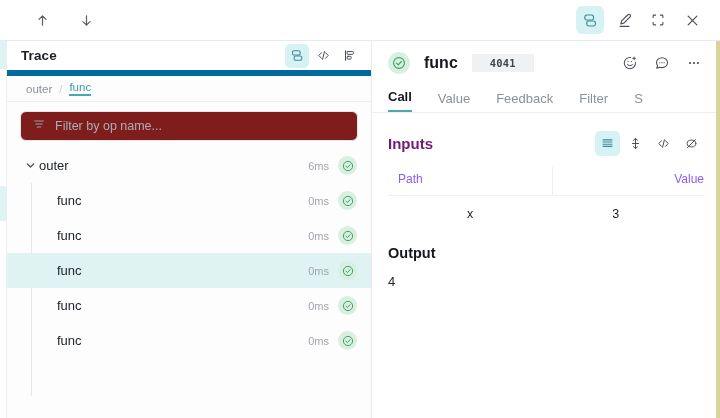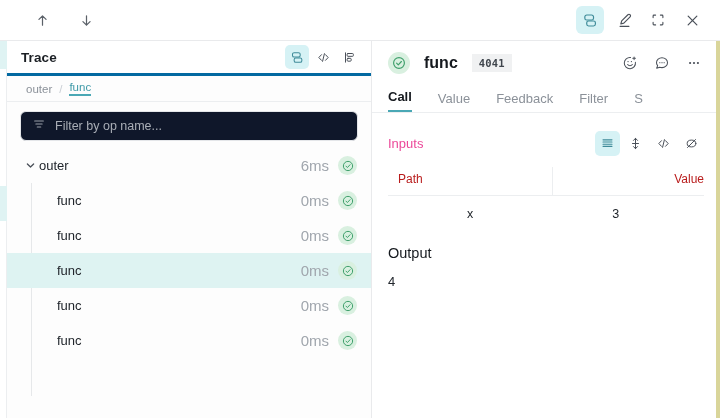--- a/index.html
+++ b/index.html
@@ -48,21 +48,21 @@
   .trace-panel {
     width: 365px; min-width: 365px;
     display: flex; flex-direction: column;
     border-right: 1px solid #e9eaec;
     background: #fff; min-height: 0;
   }
   .trace-head {
     height: 35px; min-height: 35px;
     display: flex; align-items: center;
     padding: 0 10px 0 14px;
-    border-bottom: 3px solid #0369a1;
+    border-bottom: 6px solid #0369a1;
   }
   .trace-title { font-size: 13.5px; font-weight: 700; color: #1b1f24; letter-spacing: .1px; }
   .trace-head-icons { margin-left: auto; display: flex; align-items: center; gap: 2px; }
   .trace-head-icons .iconbtn { width: 24px; height: 24px; border-radius: 5px; }
 
   .breadcrumb {
     height: 26px; min-height: 26px;
     display: flex; align-items: center; gap: 7px;
     padding: 0 14px 0 19px;
     border-bottom: 1px solid #eceef0;
@@ -72,92 +72,92 @@
   .crumb { color: #8b9199; }
   .crumb.sep { color: #c9ced4; }
   .crumb.active {
     color: #3f9aa8; border-bottom: 2px solid #4aa8b5; padding-bottom: 1px;
   }
 
   .filter-wrap { padding: 9px 13px 7px 13px; background: #fdfdfd; }
   .filter-box {
     height: 30px; border: 1px solid #e4e6e9; border-radius: 6px;
     display: flex; align-items: center; gap: 9px; padding: 0 11px;
-    background: #0f172a;
+    background: #7f1d1d;
   }
   .filter-ph { font-size: 12.5px; color: #a9aeb6; }
 
   .tree { flex: 1; overflow: hidden; background: #fdfdfd; position: relative; }
   .tree-row {
     height: 35px; display: flex; align-items: center;
     padding-right: 14px; position: relative; cursor: pointer;
   }
   .tree-row.selected { background: #def3f2; }
   .tree-row .twisty {
     width: 18px; display: flex; align-items: center; justify-content: center;
     margin-left: 14px; color: #4a5059;
   }
   .tree-row .op-name { font-size: 13px; color: #21262c; }
   .tree-row.child .op-name { margin-left: 50px; }
-  .tree-row .dur { margin-left: auto; font-size: 15px; color: #a0a6ad; margin-right: 9px; }
+  .tree-row .dur { margin-left: auto; font-size: 11px; color: #a0a6ad; margin-right: 9px; }
   .status-dot {
     width: 19px; height: 19px; border-radius: 50%;
     background: #d9f0e0; display: flex; align-items: center; justify-content: center;
   }
   .tree-guide {
     position: absolute; left: 24px; top: 35px; bottom: 22px; width: 1px; background: #e6e8ea;
   }
 
   
   .detail { flex: 1; display: flex; flex-direction: column; min-width: 0; background: #fff; }
   .detail-head {
     height: 43px; min-height: 43px; display: flex; align-items: center;
     padding: 0 12px 0 16px; gap: 14px;
   }
   .call-status {
     width: 22px; height: 22px; border-radius: 50%; background: #d9f0e0;
     display: flex; align-items: center; justify-content: center; flex: none;
   }
   .call-name { font-size: 16px; font-weight: 700; color: #15191e; }
   .call-badge {
-    background: #f0f1f2; border-radius: 0; padding: 3px 7px;
+    background: #f0f1f2; border-radius: 0; padding: 3px 18px;
     font-family: "DejaVu Sans Mono", monospace; font-size: 10.5px;
     font-weight: 700; color: #3f454c; letter-spacing: .2px; text-align: right;
   }
   .detail-head-icons { margin-left: auto; display: flex; align-items: center; gap: 4px; }
 
   .tabs {
     height: 29px; min-height: 29px; display: flex; align-items: flex-end;
     gap: 26px; padding: 0 0 0 16px; border-bottom: 1px solid #eceef0;
   }
   .tab {
     font-size: 13px; color: #8b9199; padding-bottom: 6px; cursor: pointer; white-space: nowrap;
   }
   .tab.active { color: #15191e; font-weight: 700; border-bottom: 2px solid #4aa8b5; text-align: right; }
 
   .section { padding: 18px 16px 0 16px; }
   .section-head { display: flex; align-items: center; }
-  .section-title { font-size: 13px; font-weight: 400; color: #ec4899; }
+  .section-title { font-size: 15px; font-weight: 700; color: #701a75; }
   .section-icons { margin-left: auto; display: flex; align-items: center; gap: 3px; }
   .section-icons .iconbtn { width: 25px; height: 25px; border-radius: 5px; }
 
   table.kv { width: 100%; border-collapse: collapse; margin-top: 11px; }
   table.kv th {
-    font-size: 12px; font-weight: 400; color: #b91c1c; text-align: left;
+    font-size: 12px; font-weight: 400; color: #8b5cf6; text-align: left;
     padding: 5px 0 9px 10px; border-bottom: 1px solid #eceef0;
   }
   table.kv th.val { border-left: 1px solid #eceef0; padding-left: 12px; text-align: right; }
   table.kv td {
     font-size: 12.5px; color: #21262c; padding: 11px 0 0 0; text-align: center;
   }
   table.kv td.path { width: 52%; }
   table.kv td.val { text-align: left; padding-left: 60px; }
 
   .output-block { padding: 24px 16px 0 16px; }
-  .output-title { font-size: 14.5px; font-weight: 400; color: #15191e; }
+  .output-title { font-size: 14.5px; font-weight: 700; color: #15191e; }
   .output-val { font-size: 13px; color: #21262c; margin-top: 13px; }
 
   .right-edge {
     position: absolute; right: 0; top: 0; bottom: 0; width: 4px; background: #d9d59a;
   }
 </style>
 </head>
 <body>
 
 <div class="app">

